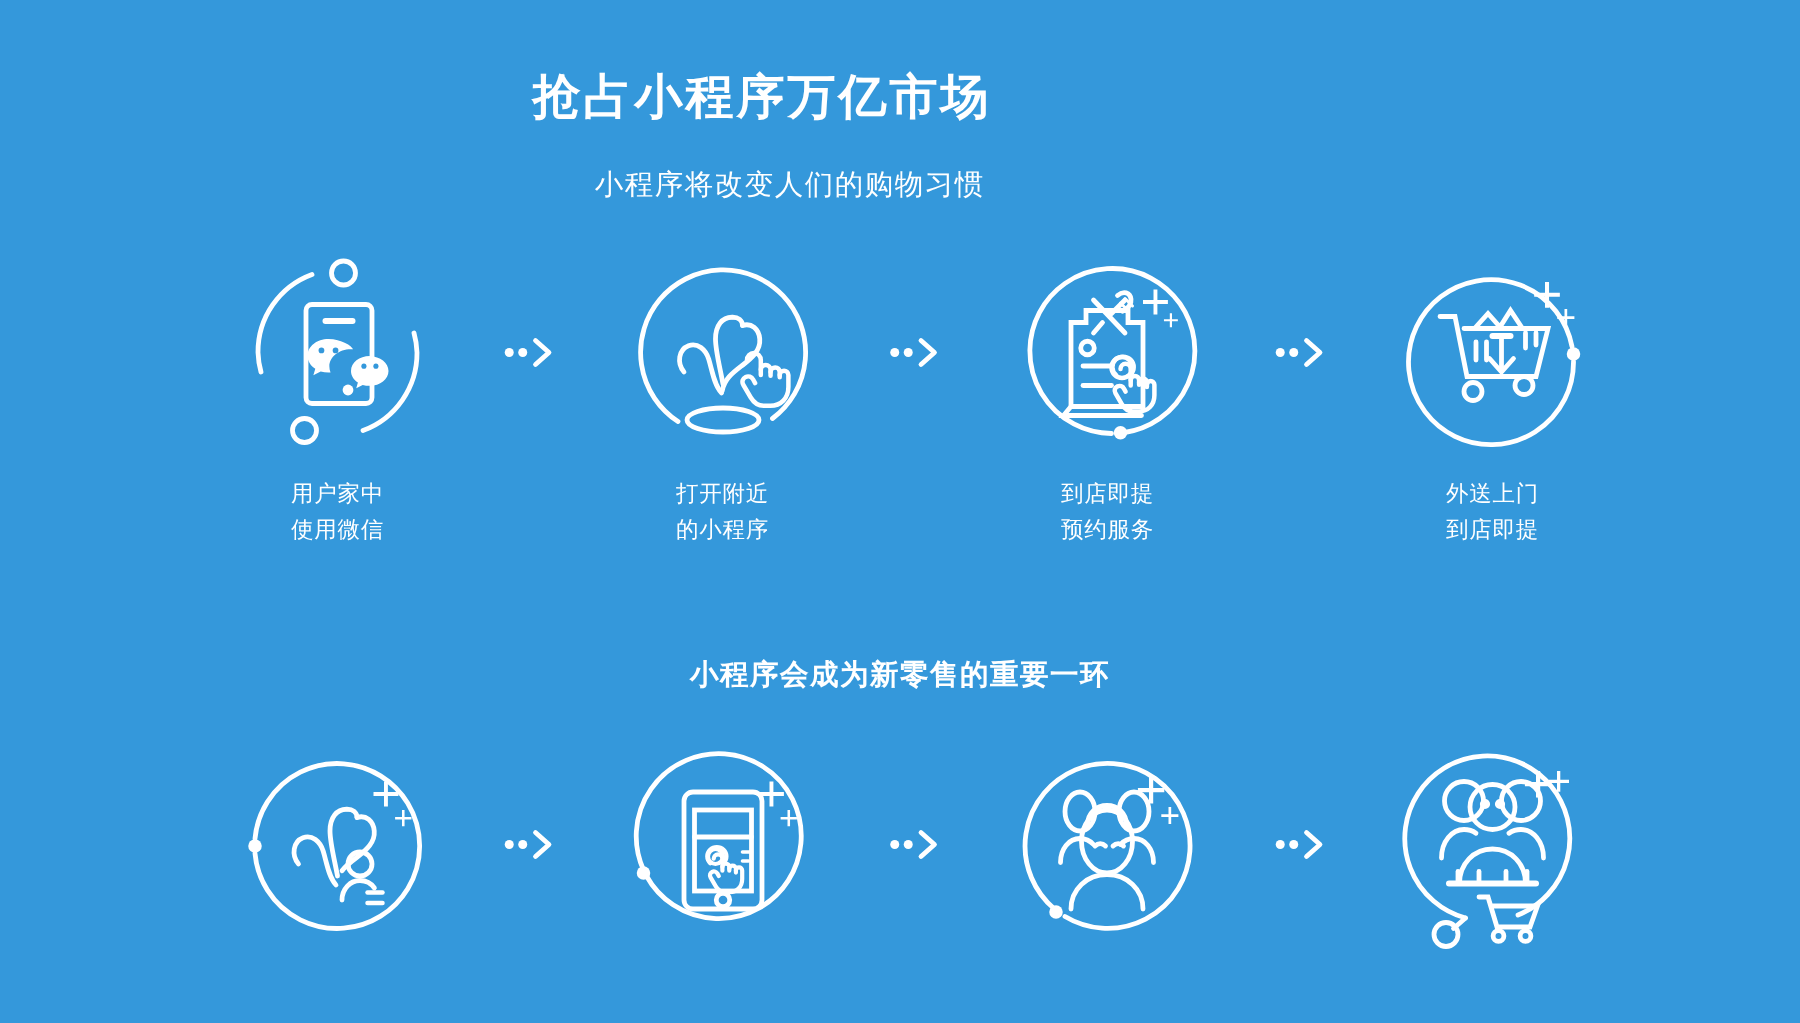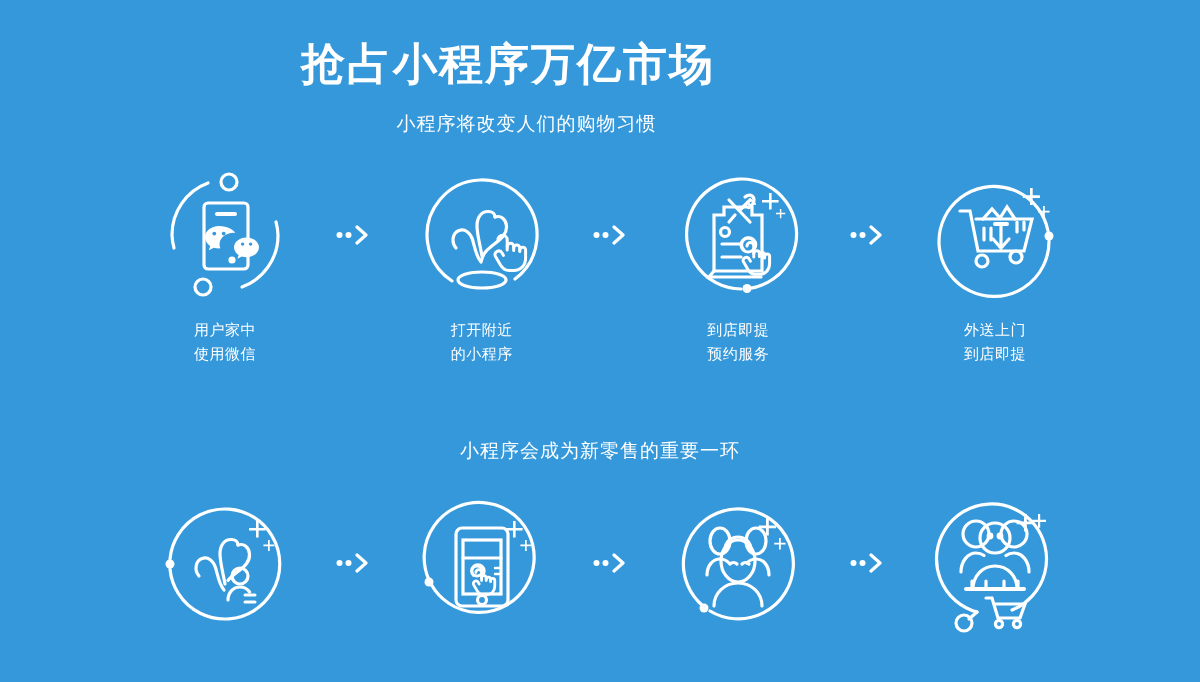--- a/index.html
+++ b/index.html
@@ -20,21 +20,21 @@
     position: relative;
   }
 
   
   .title {
     position: absolute;
     top: 42px;
     left: 0;
     width: 1016px;
     text-align: center;
-    font-size: 44px;
+    font-size: 32px;
     font-weight: 600;
     letter-spacing: 2px;
     line-height: 44px;
     color: #ffffff;
   }
   .subtitle-1 {
     position: absolute;
     top: 110px;
     left: 0;
     width: 1053px;
@@ -45,21 +45,21 @@
     line-height: 28px;
     color: #ffffff;
   }
   .subtitle-2 {
     position: absolute;
     top: 437px;
     left: 0;
     width: 1200px;
     text-align: center;
     font-size: 19px;
-    font-weight: 400;
+    font-weight: 700;
     letter-spacing: 1px;
     line-height: 28px;
     color: #ffffff;
   }
 
   
   .flow-row {
     position: absolute;
     left: 140px;
     width: 940px;

